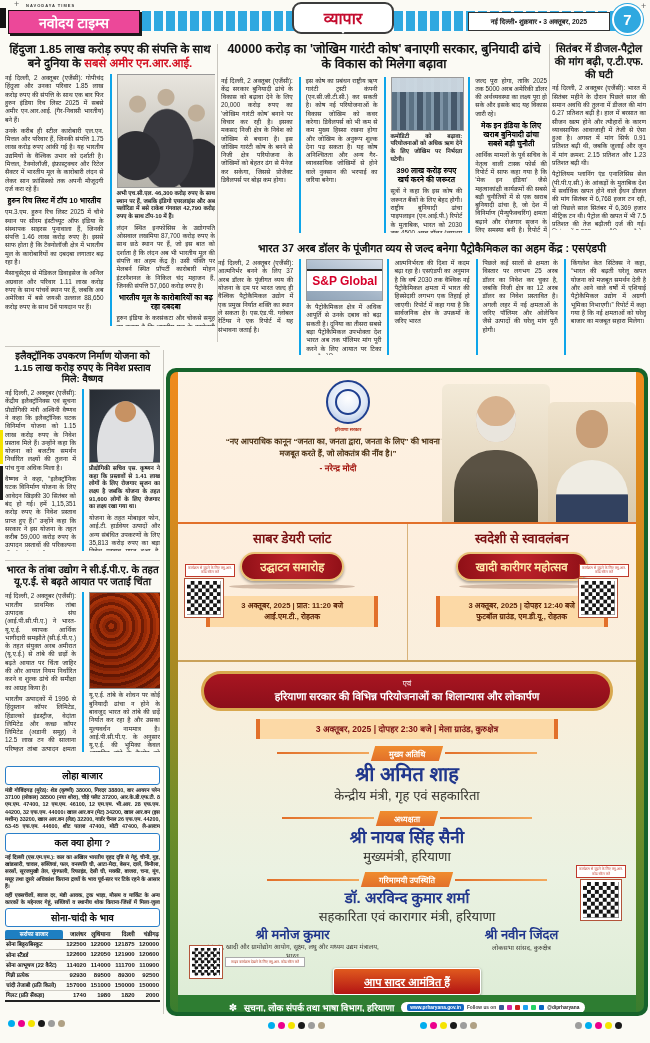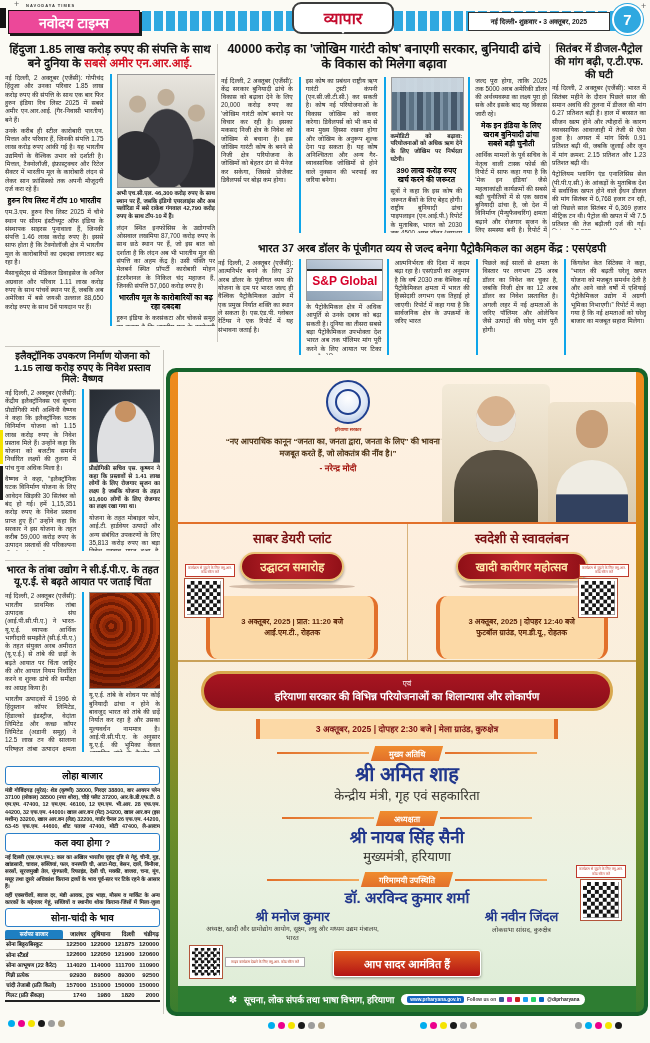--- a/index.html
+++ b/index.html
@@ -105,21 +105,21 @@
     background:linear-gradient(180deg,#efece3 55%,#32415f 56%);}
   .ad-events{display:flex;height:136px;border-bottom:2px solid #caa25a;flex:none;}
   .ev{flex:1;position:relative;text-align:center;padding-top:5px;}
   .ev + .ev{border-left:1px solid #d8b27a;}
   .ev-title{font-size:13px;font-weight:bold;color:#7a1012;}
   .ev-pill{display:inline-block;margin-top:5px;background:radial-gradient(circle at 50% 30%,#c0242c,#8e0f16);
     border:2px solid #e9c277;color:#ffe9a8;border-radius:18px;padding:5px 18px;font-size:11.5px;font-weight:bold;
     box-shadow:0 2px 3px rgba(0,0,0,.35);}
   .ev-arc{width:55%;height:5px;margin:3px auto 0;border-radius:50%;background:rgba(90,40,10,.25);}
   .ev-info{margin:7px auto 0;width:70%;background:#fcd9a6;border-left:4px solid #e2702a;border-right:4px solid #e2702a;
-    padding:20px 2px;font-size:7.6px;font-weight:bold;color:#5b2408;line-height:1.5;border-radius:11px;}
+    padding:4px 2px;font-size:7.6px;font-weight:bold;color:#5b2408;line-height:1.5;}
   .qr{width:34px;height:34px;background:repeating-conic-gradient(#161616 0% 25%,#ffffff 0% 50%) 0 0/22% 22%,#fff;
     border:2px solid #fff;outline:1px solid #b3543a;}
   .qr-note{width:46px;background:#fff;border:1px solid #c0392b;color:#c0392b;font-size:3.6px;line-height:1.25;
     padding:1px;margin-bottom:2px;text-align:center;}
   .qr-wrap-l{position:absolute;left:7px;top:40px;}
   .qr-wrap-r{position:absolute;right:7px;top:40px;}
   .ad-banner{margin:9px auto 0;width:90%;background:linear-gradient(180deg,#a81521,#8c0f1a);border:3px solid #d8a84e;
     border-radius:26px;color:#fff;text-align:center;padding:5px 10px;box-sizing:border-box;flex:none;}
   .ad-banner .l1{color:#ffd34f;font-size:11px;font-weight:bold;line-height:1.3;}
   .ad-banner .l2{font-size:7.5px;line-height:1.3;}
@@ -132,21 +132,21 @@
     padding:2px 16px;transform:skewX(-16deg);margin:0 4px;}
   .tag > span{display:inline-block;transform:skewX(16deg);}
   .g-name{text-align:center;font-weight:bold;color:#20368c;line-height:1.15;margin-top:2px;flex:none;}
   .g-role{text-align:center;font-size:13px;color:#35342f;flex:none;}
   .sz1{font-size:20px}.sz2{font-size:17px}.sz3{font-size:15px}
   .pair{display:flex;flex:none;}
   .pair > div{flex:1;text-align:center;}
   .p-name{font-size:13px;font-weight:bold;color:#20368c;}
   .p-role{font-size:6.6px;color:#35342f;line-height:1.35;margin-top:1px;}
   .invite{margin:7px auto 0;background:linear-gradient(180deg,#e05a1e,#b31414);color:#fff;font-size:11px;font-weight:bold;
-    padding:5px 30px;width:fit-content;border-radius:3px;border:1px solid #fff;box-shadow:0 1px 3px rgba(0,0,0,.4);flex:none;}
+    padding:5px 30px;width:fit-content;border-radius:3px;border:1px solid #fff;box-shadow:0 1px 3px rgba(0,0,0,.4);flex:none;text-decoration:underline;}
   .ad-footer{margin-top:auto;height:26px;background:#2e7d32;display:flex;align-items:center;justify-content:center;
     gap:7px;color:#fff;font-size:9px;font-weight:bold;flex:none;}
   .leaf{font-size:10px;}
   .social{background:#fff;border-radius:7px;display:flex;align-items:center;gap:3px;padding:2px 6px;font-size:4.8px;font-weight:bold;}
   .social .web{background:#1565c0;color:#fff;padding:1px 3px;border-radius:2px;}
   .social .follow{color:#444;}
   .sq{width:5px;height:5px;border-radius:1px;display:inline-block;}
   .s1{background:#3b5998}.s2{background:#d6249f}.s3{background:#cd201f}.s4{background:#1da1f2}.s5{background:#25d366}.s6{background:#0a66c2}
   .social .handle{color:#1a1a1a;}
   .qr-bl{position:absolute;left:12px;bottom:34px;display:flex;align-items:center;gap:3px;}
@@ -425,20 +425,21 @@
         </div>
         <div class="g-name sz2">श्री नायब सिंह सैनी</div>
         <div class="g-role">मुख्यमंत्री, हरियाणा</div>
 
         <div class="tag-row">
           <div class="tag-line"></div>
           <div class="tag"><span>गरिमामयी उपस्थिति</span></div>
           <div class="tag-line"></div>
         </div>
         <div class="g-name sz3">डॉ. अरविन्द कुमार शर्मा</div>
+        <div class="g-role">सहकारिता एवं  कारागार मंत्री, हरियाणा</div>
 
         <div class="pair">
           <div>
             <div class="p-name">श्री मनोज कुमार</div>
             <div class="p-role" style="width:78%;margin:0 auto;">अध्यक्ष, खादी और ग्रामोद्योग आयोग, सूक्ष्म, लघु और मध्यम उद्यम मंत्रालय, भारत</div>
           </div>
           <div>
             <div class="p-name">श्री नवीन जिंदल</div>
             <div class="p-role">लोकसभा सांसद, कुरुक्षेत्र</div>
           </div>

